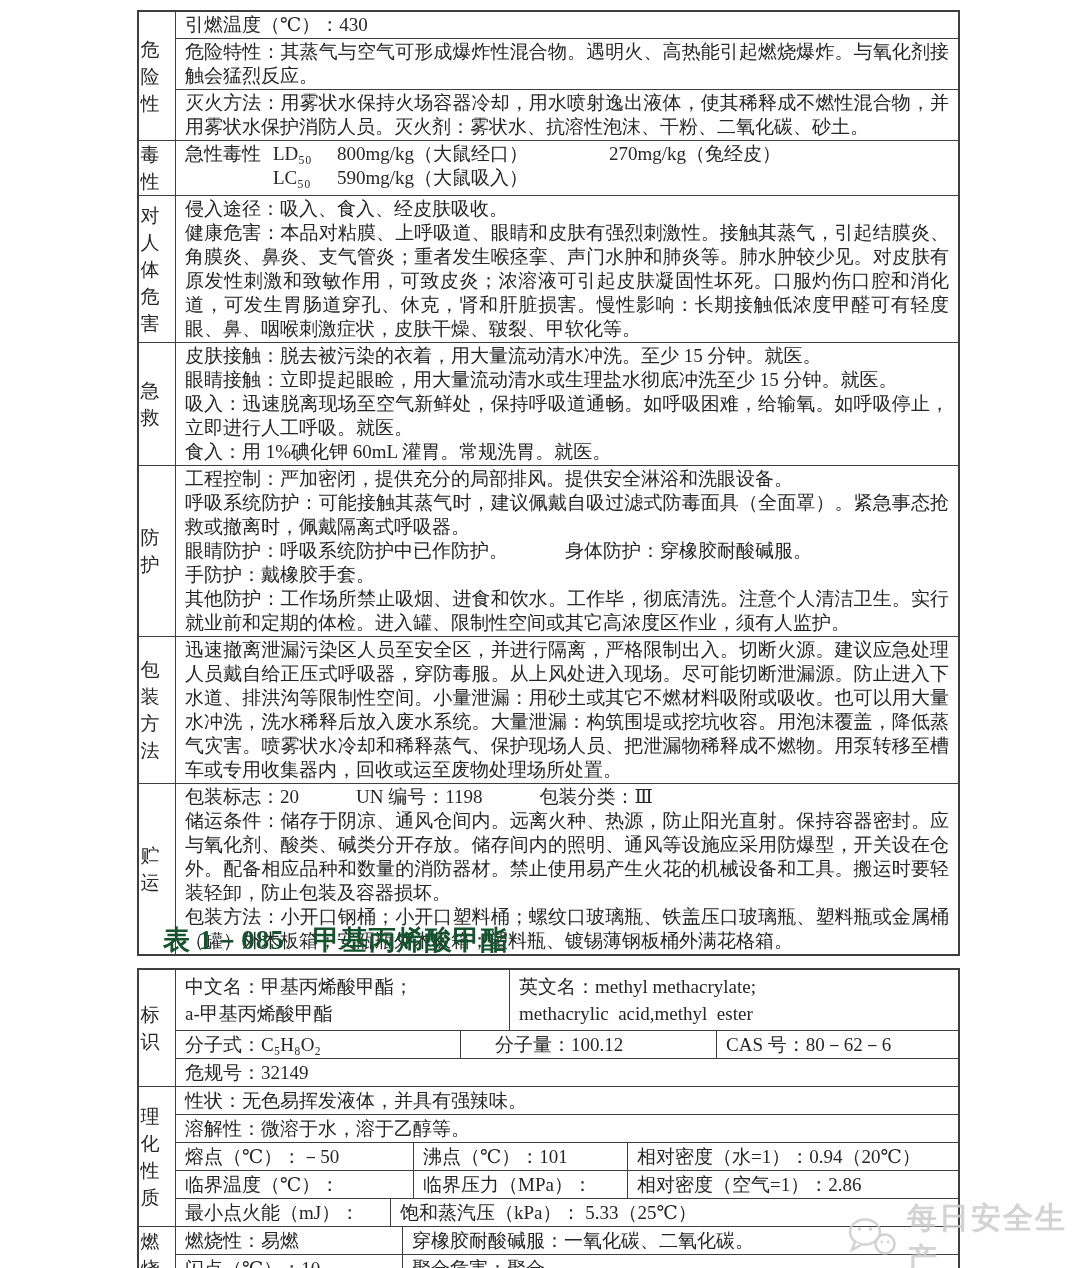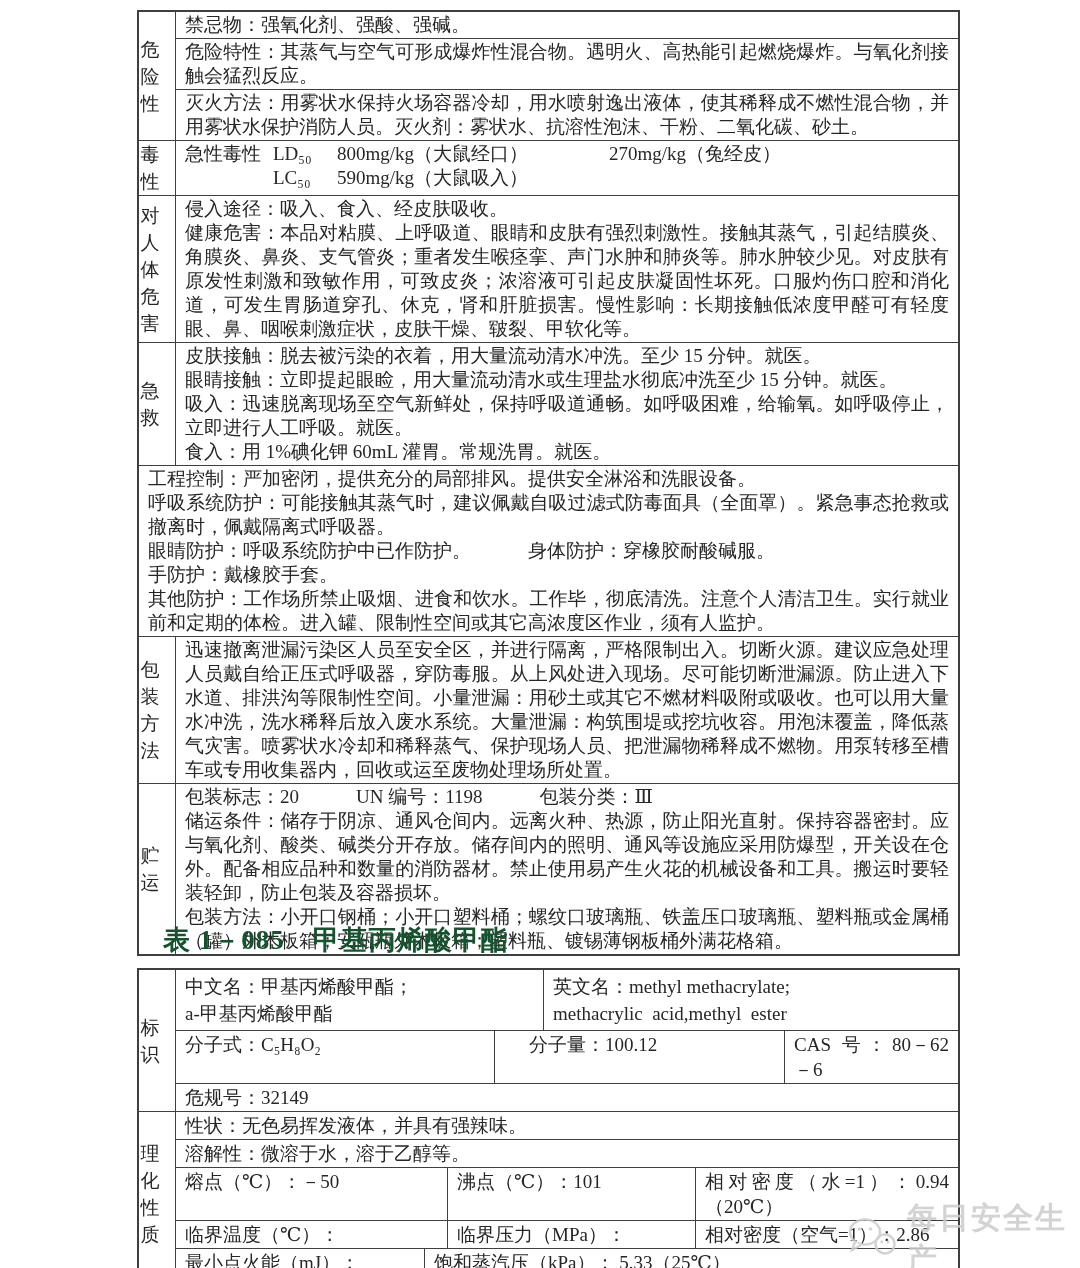--- a/index.html
+++ b/index.html
@@ -35,21 +35,21 @@
   .w237 { flex:0 0 237px; }
   .w214 { flex:0 0 214px; }
   .w226 { flex:0 0 226px; }
 
   
   .tox-line { display:flex; }
   .tox-label { flex:0 0 88px; }
   .tox-sym { flex:0 0 64px; }
   .tox-v1 { flex:0 0 272px; }
 
-  .t2row { min-height:27px;gap:34px; }
+  .t2row { min-height:27px; }
   .t2row .c { line-height:25px; }
   .id-name .c { line-height:27px; padding-top:3px; padding-bottom:3px; }
 
   .page-title { position:absolute; left:163px; top:922px; font-size:27px;
       font-weight:bold; color:#14532d; letter-spacing:1px; }
 
   .watermark { position:absolute; left:845px; top:1198px; display:flex;
       align-items:center; gap:4px; opacity:.85; pointer-events:none; }
   .watermark .wm-text { font-size:30px; color:#cccccc; font-weight:bold; letter-spacing:2px; }
 </style>
@@ -59,21 +59,21 @@
 <div class="page">
 
   <div class="tbl tbl1">
 
     <div class="sec">
       <div class="sec-head">
         <span>危险性</span>
       </div>
       <div class="sec-body">
         <div class="r">
-          <div class="c grow">禁忌物：强氧化剂、强酸、强碱。</div>
+          <div class="c w286">引燃温度（℃）：430</div>
         </div>
         <div class="r">
           <div class="c grow">危险特性：其蒸气与空气可形成爆炸性混合物。遇明火、高热能引起燃烧爆炸。与氧化剂接触会猛烈反应。</div>
         </div>
         <div class="r">
           <div class="c grow">灭火方法：用雾状水保持火场容器冷却，用水喷射逸出液体，使其稀释成不燃性混合物，并用雾状水保护消防人员。灭火剂：雾状水、抗溶性泡沫、干粉、二氧化碳、砂土。</div>
         </div>
       </div>
     </div>
 
@@ -118,20 +118,23 @@
         <div class="c grow">
           <p>皮肤接触：脱去被污染的衣着，用大量流动清水冲洗。至少 15 分钟。就医。</p>
           <p>眼睛接触：立即提起眼睑，用大量流动清水或生理盐水彻底冲洗至少 15 分钟。就医。</p>
           <p>吸入：迅速脱离现场至空气新鲜处，保持呼吸道通畅。如呼吸困难，给输氧。如呼吸停止，立即进行人工呼吸。就医。</p>
           <p>食入：用 1%碘化钾 60mL 灌胃。常规洗胃。就医。</p>
         </div>
       </div>
     </div>
 
     <div class="sec">
+      <div class="sec-head">
+        <span>防护</span>
+      </div>
       <div class="sec-body">
         <div class="c grow">
           <p>工程控制：严加密闭，提供充分的局部排风。提供安全淋浴和洗眼设备。</p>
           <p>呼吸系统防护：可能接触其蒸气时，建议佩戴自吸过滤式防毒面具（全面罩）。紧急事态抢救或撤离时，佩戴隔离式呼吸器。</p>
           <p>眼睛防护：呼吸系统防护中已作防护。　　　身体防护：穿橡胶耐酸碱服。</p>
           <p>手防护：戴橡胶手套。</p>
           <p>其他防护：工作场所禁止吸烟、进食和饮水。工作毕，彻底清洗。注意个人清洁卫生。实行就业前和定期的体检。进入罐、限制性空间或其它高浓度区作业，须有人监护。</p>
         </div>
       </div>
     </div>

